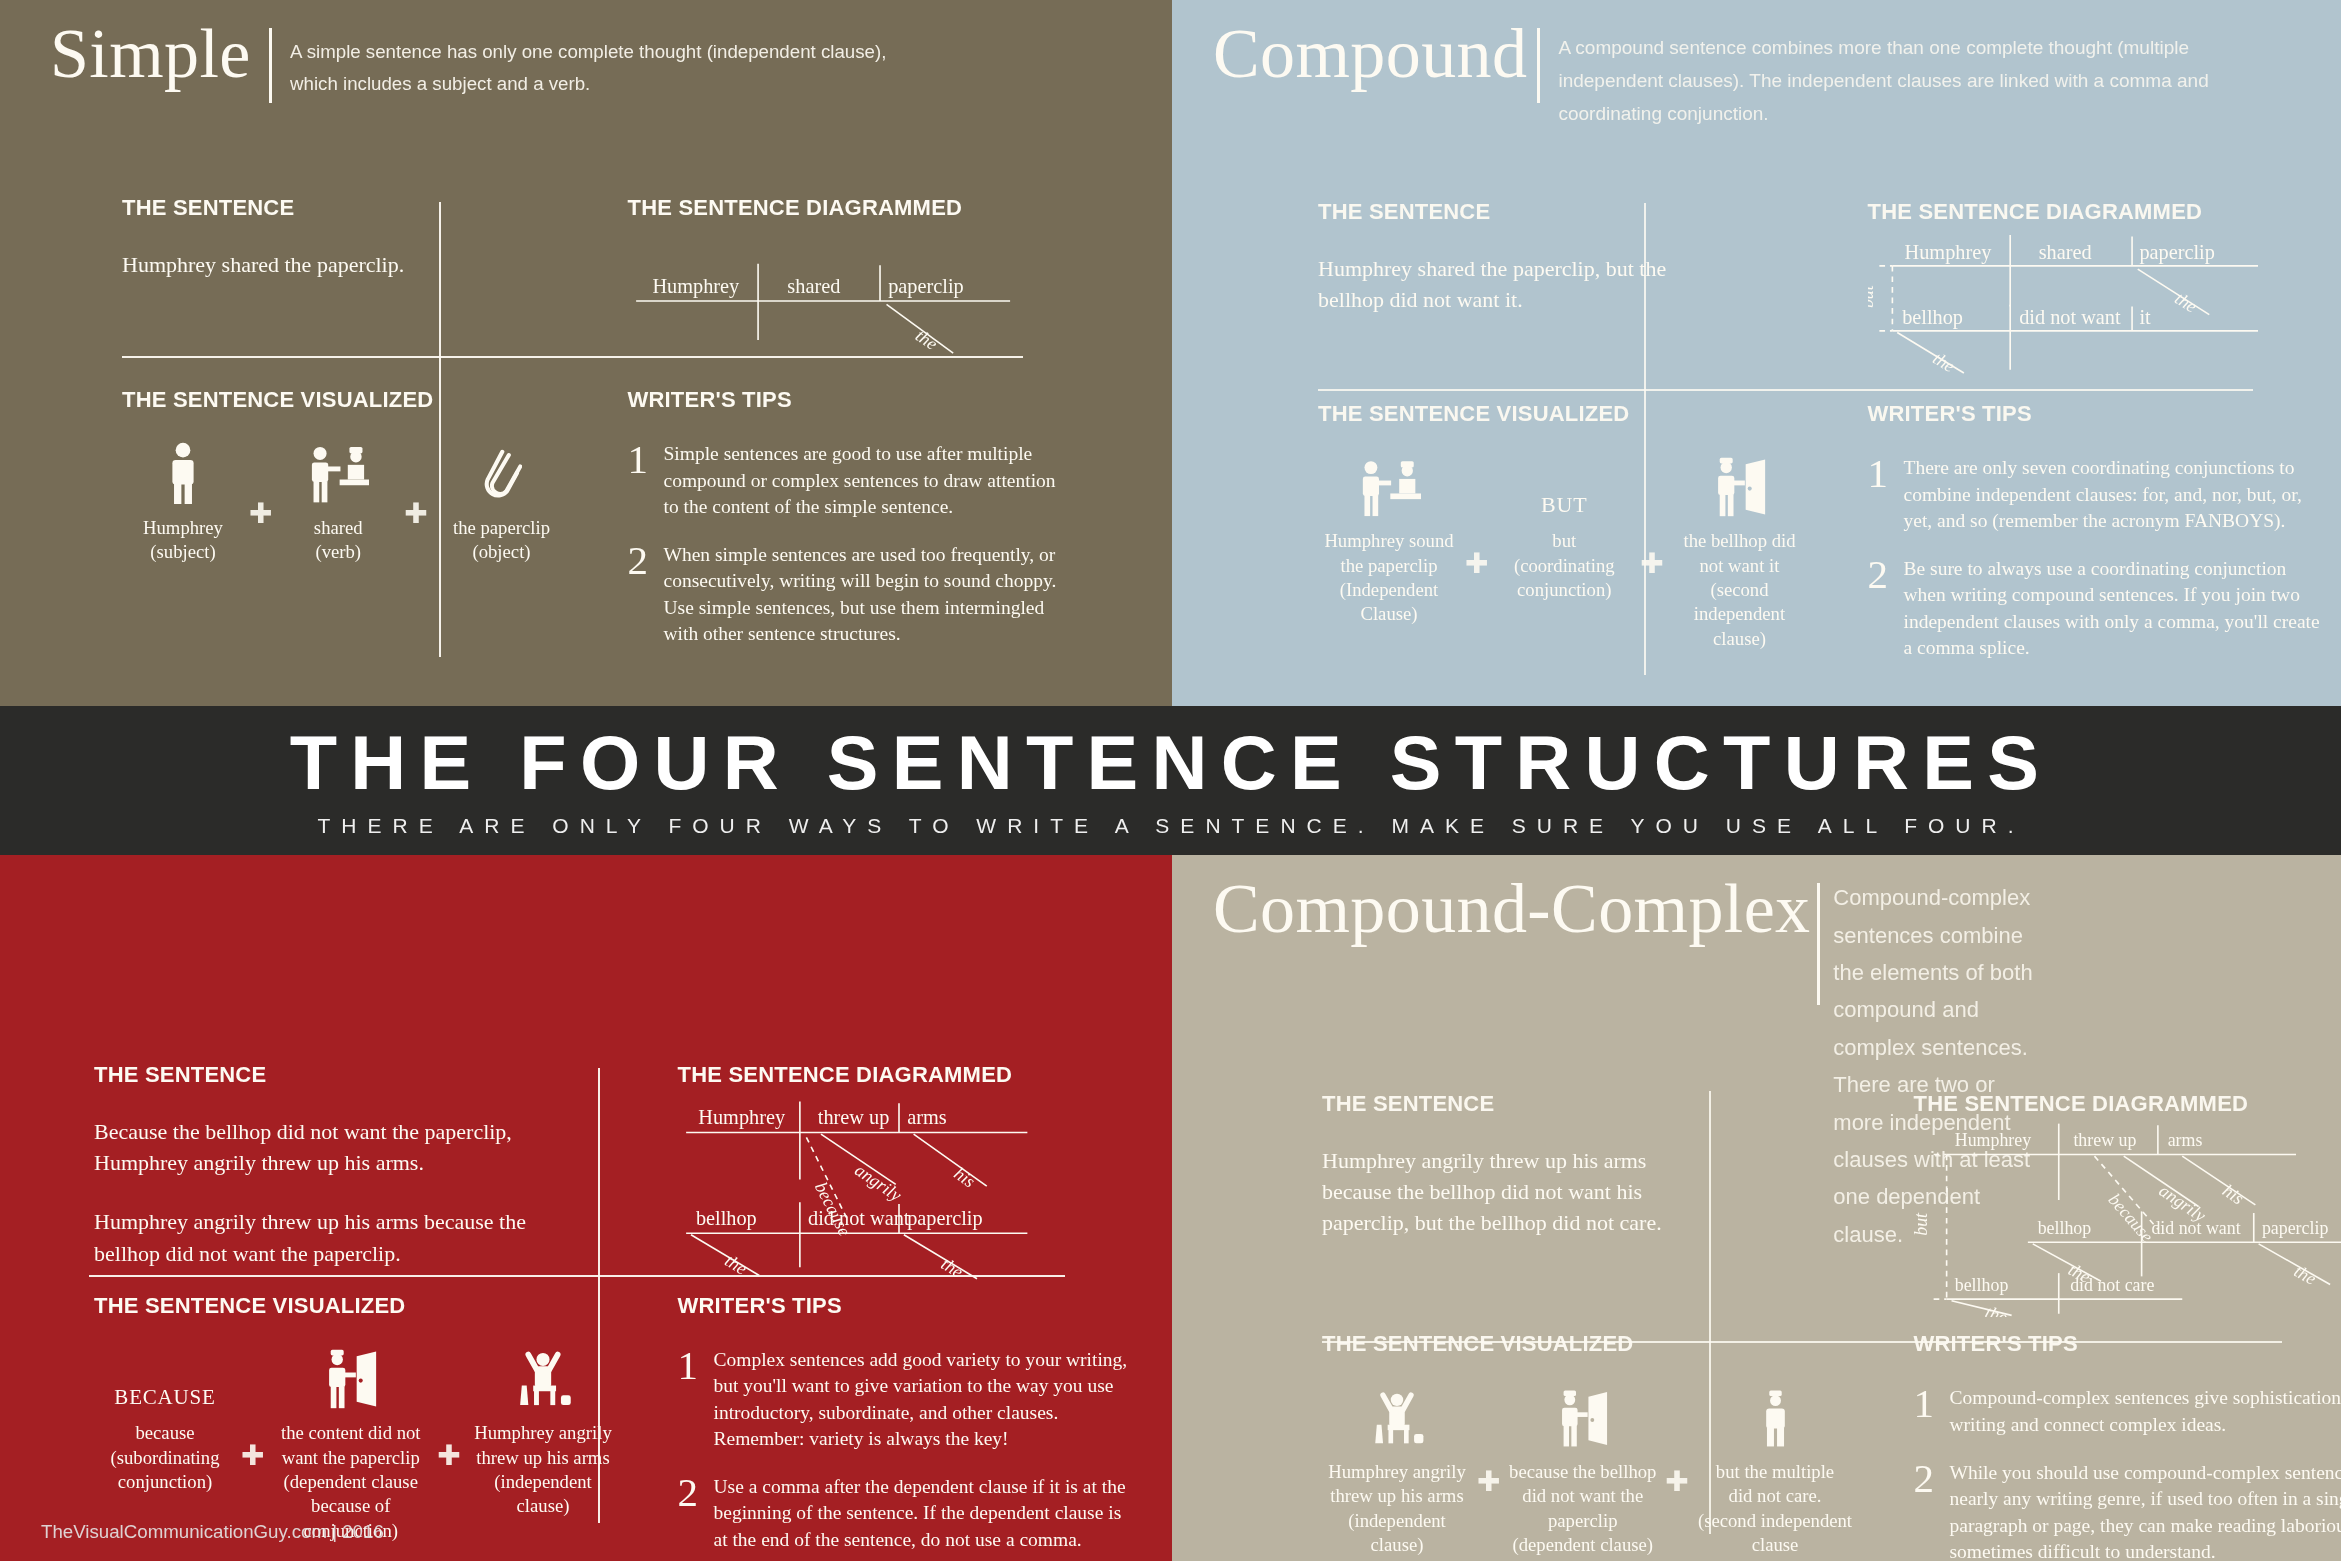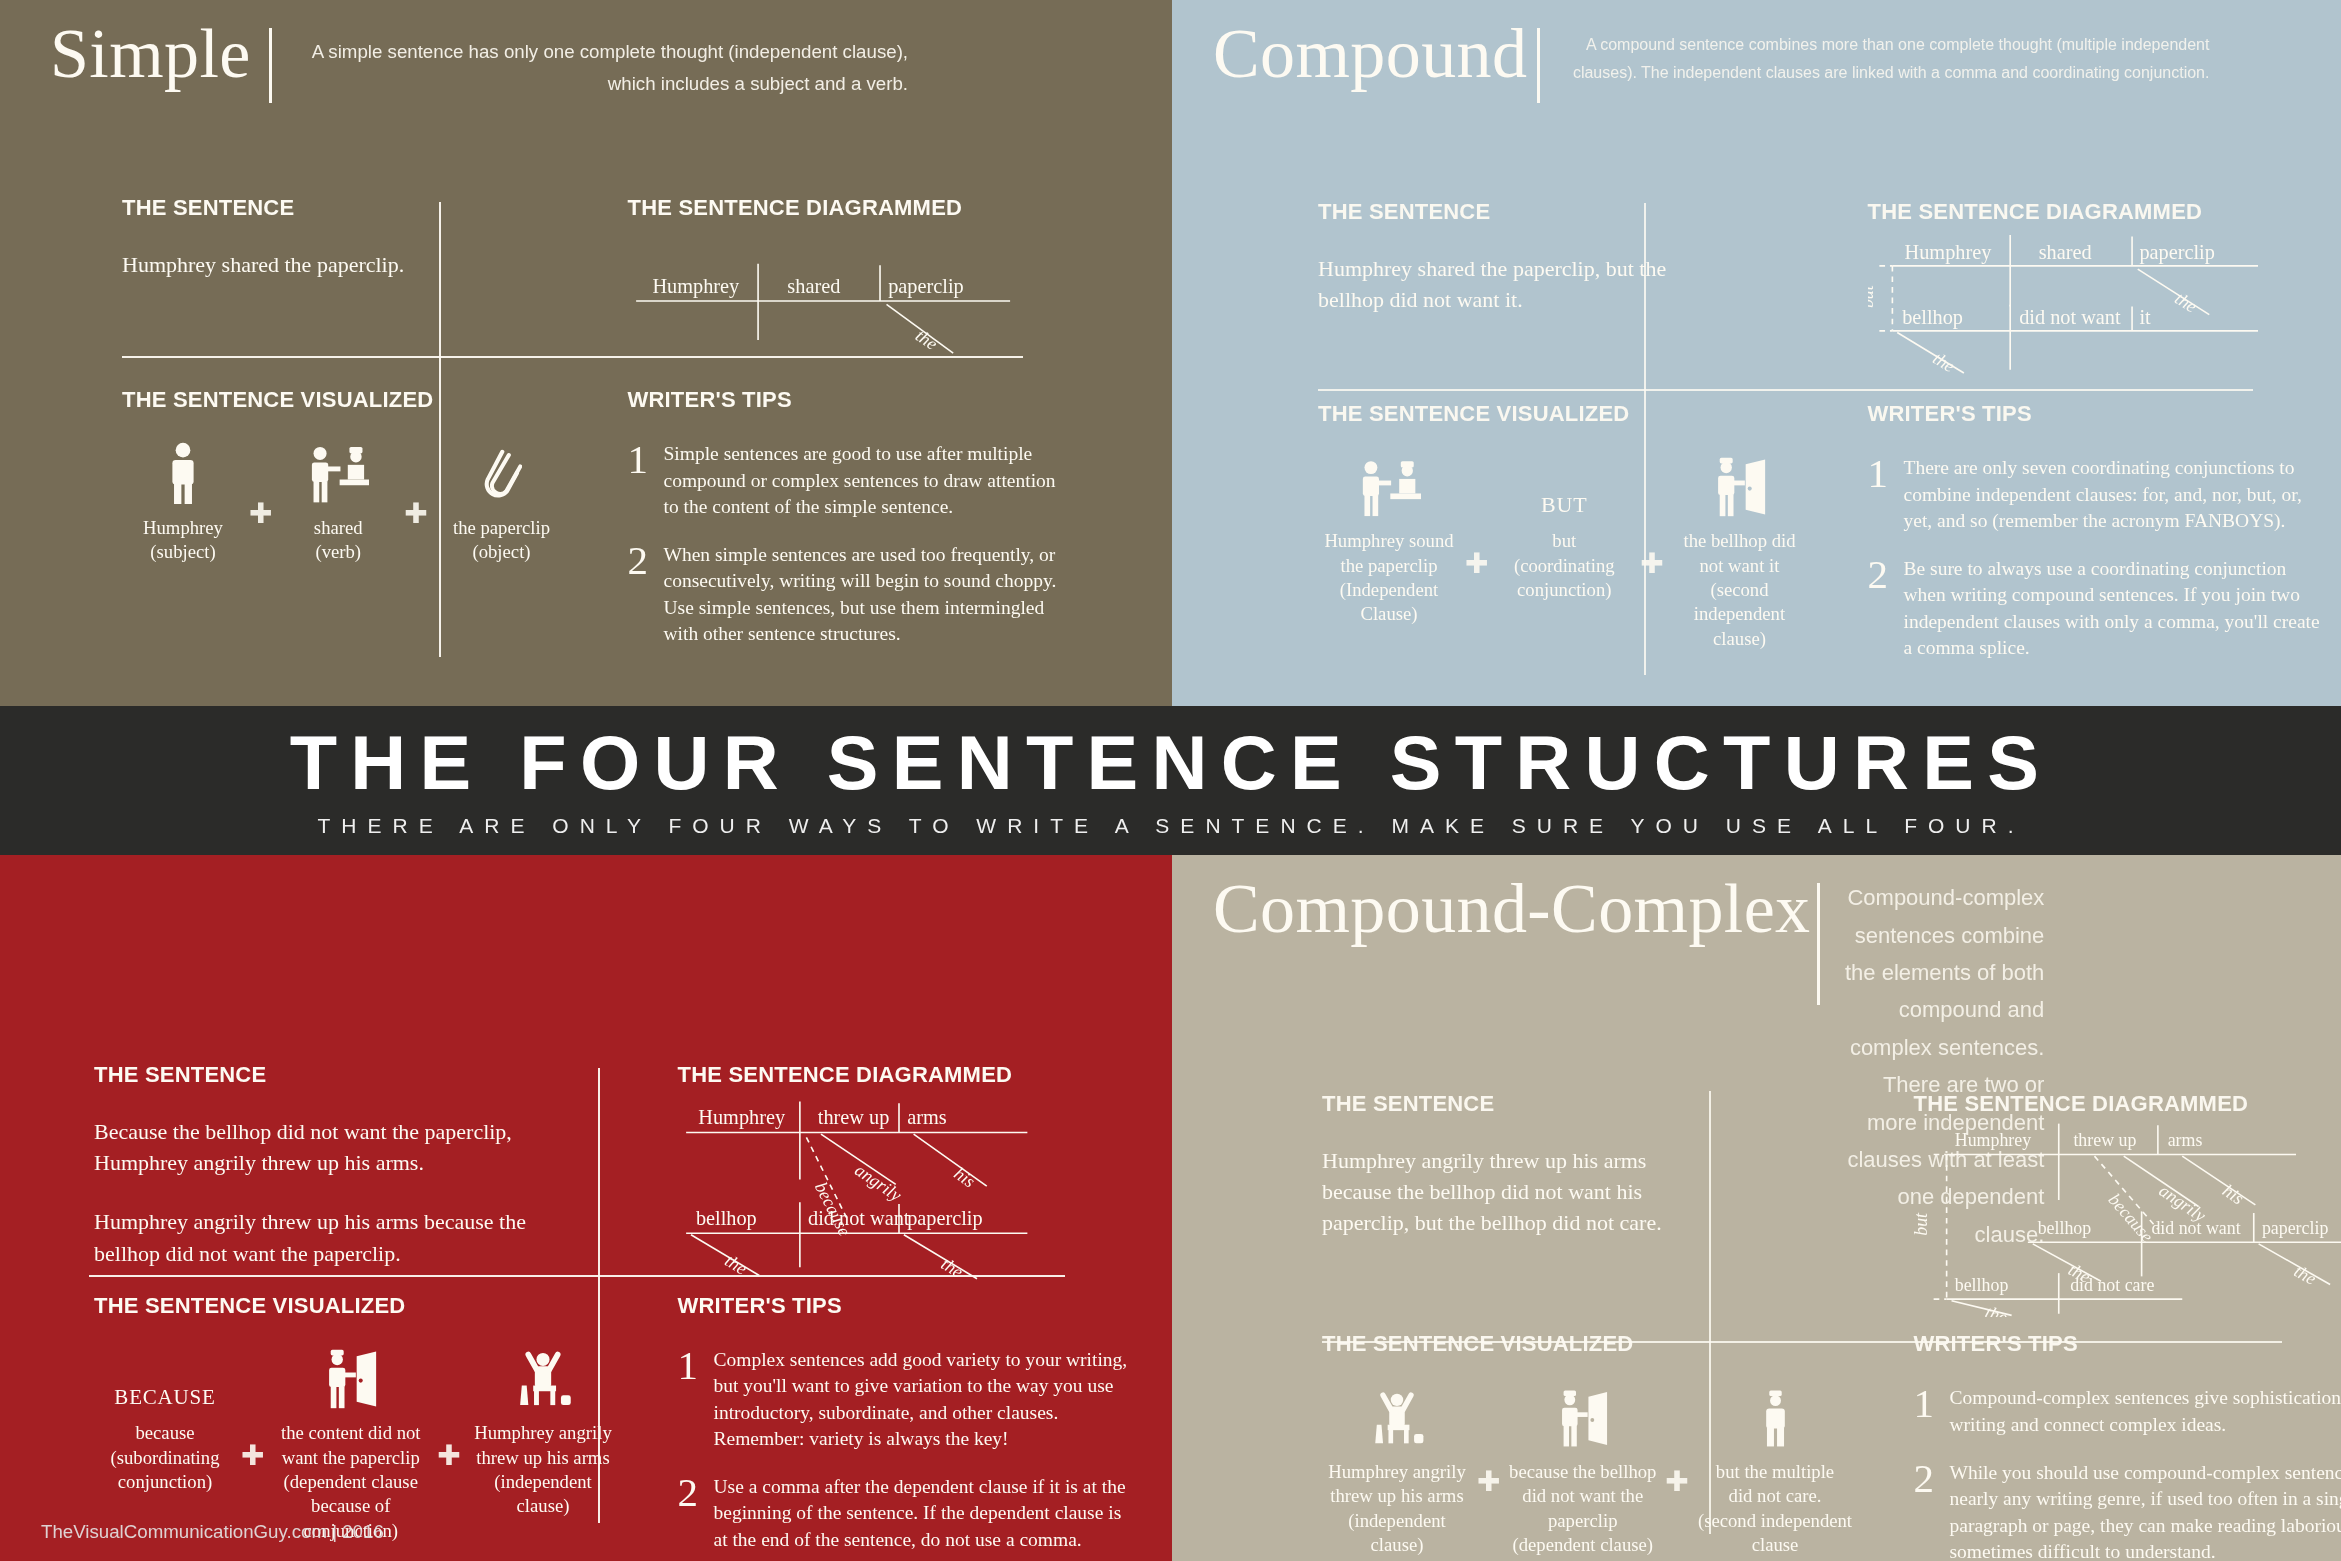--- a/index.html
+++ b/index.html
@@ -9,36 +9,36 @@
   .poster{position:relative;width:2342px;height:1561px;}
 
   
   .quad{position:absolute;width:1172px;height:706px;overflow:hidden;}
   #q-simple{left:0;top:0;background:#766c56;}
   #q-compound{left:1172px;top:0;width:1276px;background:#b1c4ce;}
   #q-complex{left:0;top:855px;background:#a41f23;}
   #q-compcomplex{left:1172px;top:855px;width:1170px;background:#bab3a1;}
 
   
-  .qhead{display:flex;align-items:flex-start;padding-top:21px;text-align:right;}
+  .qhead{display:flex;align-items:flex-start;padding-top:21px;}
   .qtitle{font-family:"Liberation Serif",serif;color:#fdfaf2;font-weight:400;
           line-height:.95;letter-spacing:0.4px;white-space:nowrap;}
   .qrule{width:3.3px;background:#fdfaf2;margin:6.5px 18px 0 18px;}
   .qdesc{font-family:"Liberation Sans",sans-serif;color:#fdfaf2;font-weight:300;
          line-height:1.75;opacity:.92;}
 
   #q-simple .qhead{padding-left:50px;}
   #q-simple .qtitle{font-size:70px;}
   #q-simple .qrule{height:75px;}
   #q-simple .qdesc{font-size:18.7px;width:618px;padding-top:14.6px;}
 
   #q-compound .qhead{padding-left:41px;}
   #q-compound .qtitle{font-size:70px;}
   #q-compound .qrule{height:75px;margin-left:9.8px;}
-  #q-compound .qdesc{font-size:16px;width:651px;padding-top:9.8px;opacity:.85;}
+  #q-compound .qdesc{font-size:19px;width:651px;padding-top:9.8px;opacity:.85;}
 
   #q-complex .qhead{padding-left:49px;padding-top:24.4px;}
   #q-complex .qtitle{font-size:70px;}
   #q-complex .qrule{height:89px;margin-left:24.4px;margin-right:23px;}
   #q-complex .qdesc{font-size:18.7px;width:626px;padding-top:18px;}
 
   #q-compcomplex .qhead{padding-left:41px;padding-top:21px;}
   #q-compcomplex .qtitle{font-size:70px;}
   #q-compcomplex .qrule{height:122px;margin-left:6.5px;margin-right:13px;}
   #q-compcomplex .qdesc{font-size:22px;width:211px;padding-top:3.3px;line-height:1.7;opacity:.85;}

